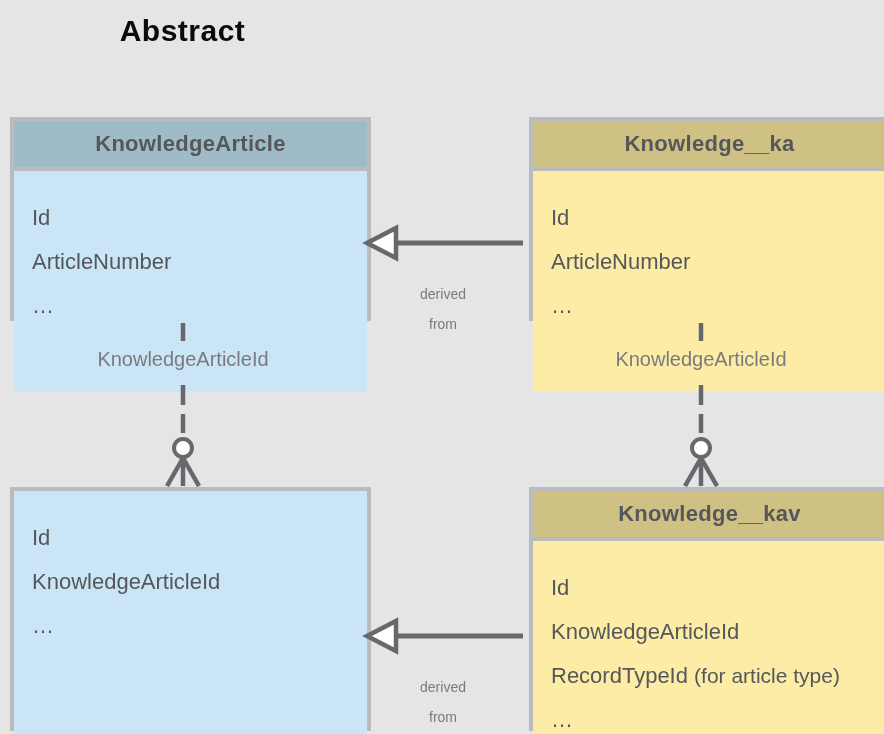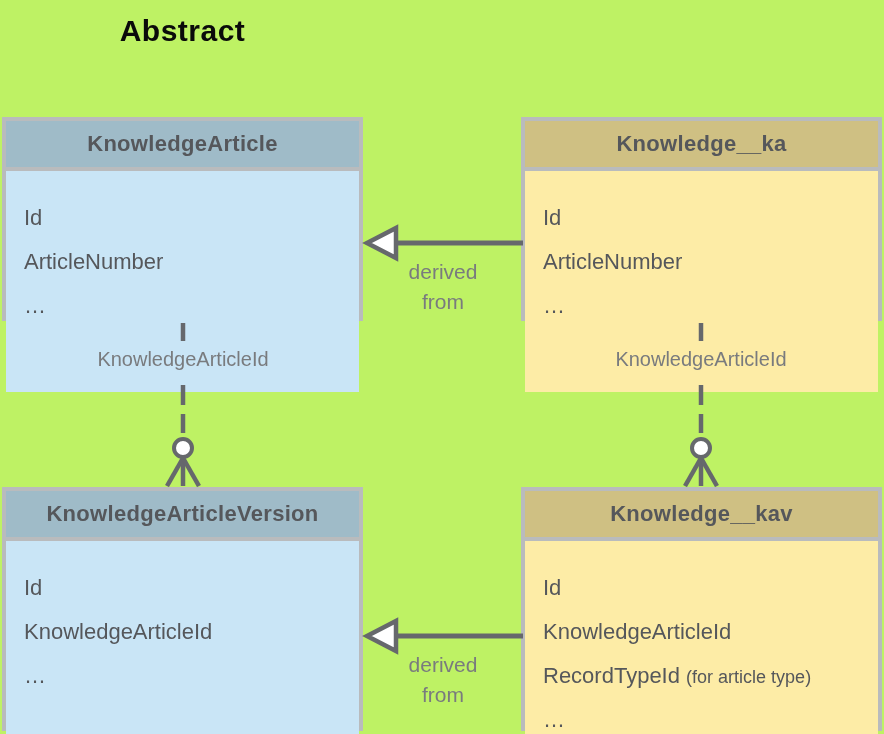--- a/index.html
+++ b/index.html
@@ -1,36 +1,37 @@
 <!DOCTYPE html>
 <html style="--abstract-header: #9fbbc8; --abstract-body: #c9e5f6; --concrete-header: #cfc083; --concrete-body: #fdeca6; --box-border: #b9bbbd; --line-gray: #66686c; --label-gray: #797b7e; --entity-text: #55575b; --heading-text: #0a0a0a;"><head>
 <meta charset="utf-8">
 <style>
   html, body { margin: 0; padding: 0; background: #ffffff; }
   #canvas {
     position: relative;
     width: 884px;
     height: 734px;
-    background: #bef264;
+    background: #e5e5e5;
     font-family: "Liberation Sans", sans-serif;
     overflow: hidden;
   }
   .col-title {
     position: absolute;
     width: 361px;
     text-align: center;
     font-size: 30px;
     font-weight: 700;
     color: var(--heading-text);
     letter-spacing: 0.5px;
   }
   .entity {
     position: absolute;
     border: 4px solid var(--box-border);
     box-sizing: border-box;
+    margin-left: 8px;
   }
   .entity-header {
     height: 46px;
     line-height: 46px;
     text-align: center;
     font-size: 22px;
     font-weight: 700;
     color: var(--entity-text);
     border-bottom: 4px solid var(--box-border);
     letter-spacing: 0.3px;
@@ -43,36 +44,37 @@
   .concrete .entity-header { background: var(--concrete-header); }
   .concrete .entity-body   { background: var(--concrete-body); height: 100%; }
   .field {
     height: 44px;
     line-height: 44px;
     padding-left: 18px;
     font-size: 22px;
     color: var(--entity-text);
     white-space: nowrap;
   }
-  .field .fnote { font-size: 18px; color: var(--entity-text); }
+  .field .fnote { font-size: 21px; color: var(--entity-text); }
   .connector-label {
     position: absolute;
     width: 240px;
     text-align: center;
     font-size: 20px;
     color: var(--label-gray);
     white-space: nowrap;
   }
   .arrow-label {
     position: absolute;
     width: 140px;
     text-align: center;
-    font-size: 21px;
+    font-size: 14px;
     line-height: 30px;
     color: var(--label-gray);
+    margin-top: 22px;
   }
   svg { position: absolute; display: block; }
   .cline  { stroke: var(--line-gray); stroke-width: 4.5; fill: none; }
   .ccircle{ stroke: var(--line-gray); stroke-width: 4;   fill: #ffffff; }
   .ahead  { stroke: var(--line-gray); stroke-width: 4.5; fill: #ffffff; stroke-linejoin: miter; }
 </style>
 </head>
 <body>
 
 <div id="canvas">
@@ -91,21 +93,20 @@
   <div class="entity concrete" style="left:521px; top:117px; width:361px; height:204px;">
     <div class="entity-header">Knowledge__ka</div>
     <div class="entity-body">
       <div class="field"><span class="fname">Id</span></div>
       <div class="field"><span class="fname">ArticleNumber</span></div>
       <div class="field"><span class="fname">…</span></div>
     </div>
   </div>
 
   <div class="entity abstract" style="left:2px; top:487px; width:361px; height:244px;">
-    <div class="entity-header">KnowledgeArticleVersion</div>
     <div class="entity-body">
       <div class="field"><span class="fname">Id</span></div>
       <div class="field"><span class="fname">KnowledgeArticleId</span></div>
       <div class="field"><span class="fname">…</span></div>
     </div>
   </div>
 
   <div class="entity concrete" style="left:521px; top:487px; width:361px; height:244px;">
     <div class="entity-header">Knowledge__kav</div>
     <div class="entity-body">

